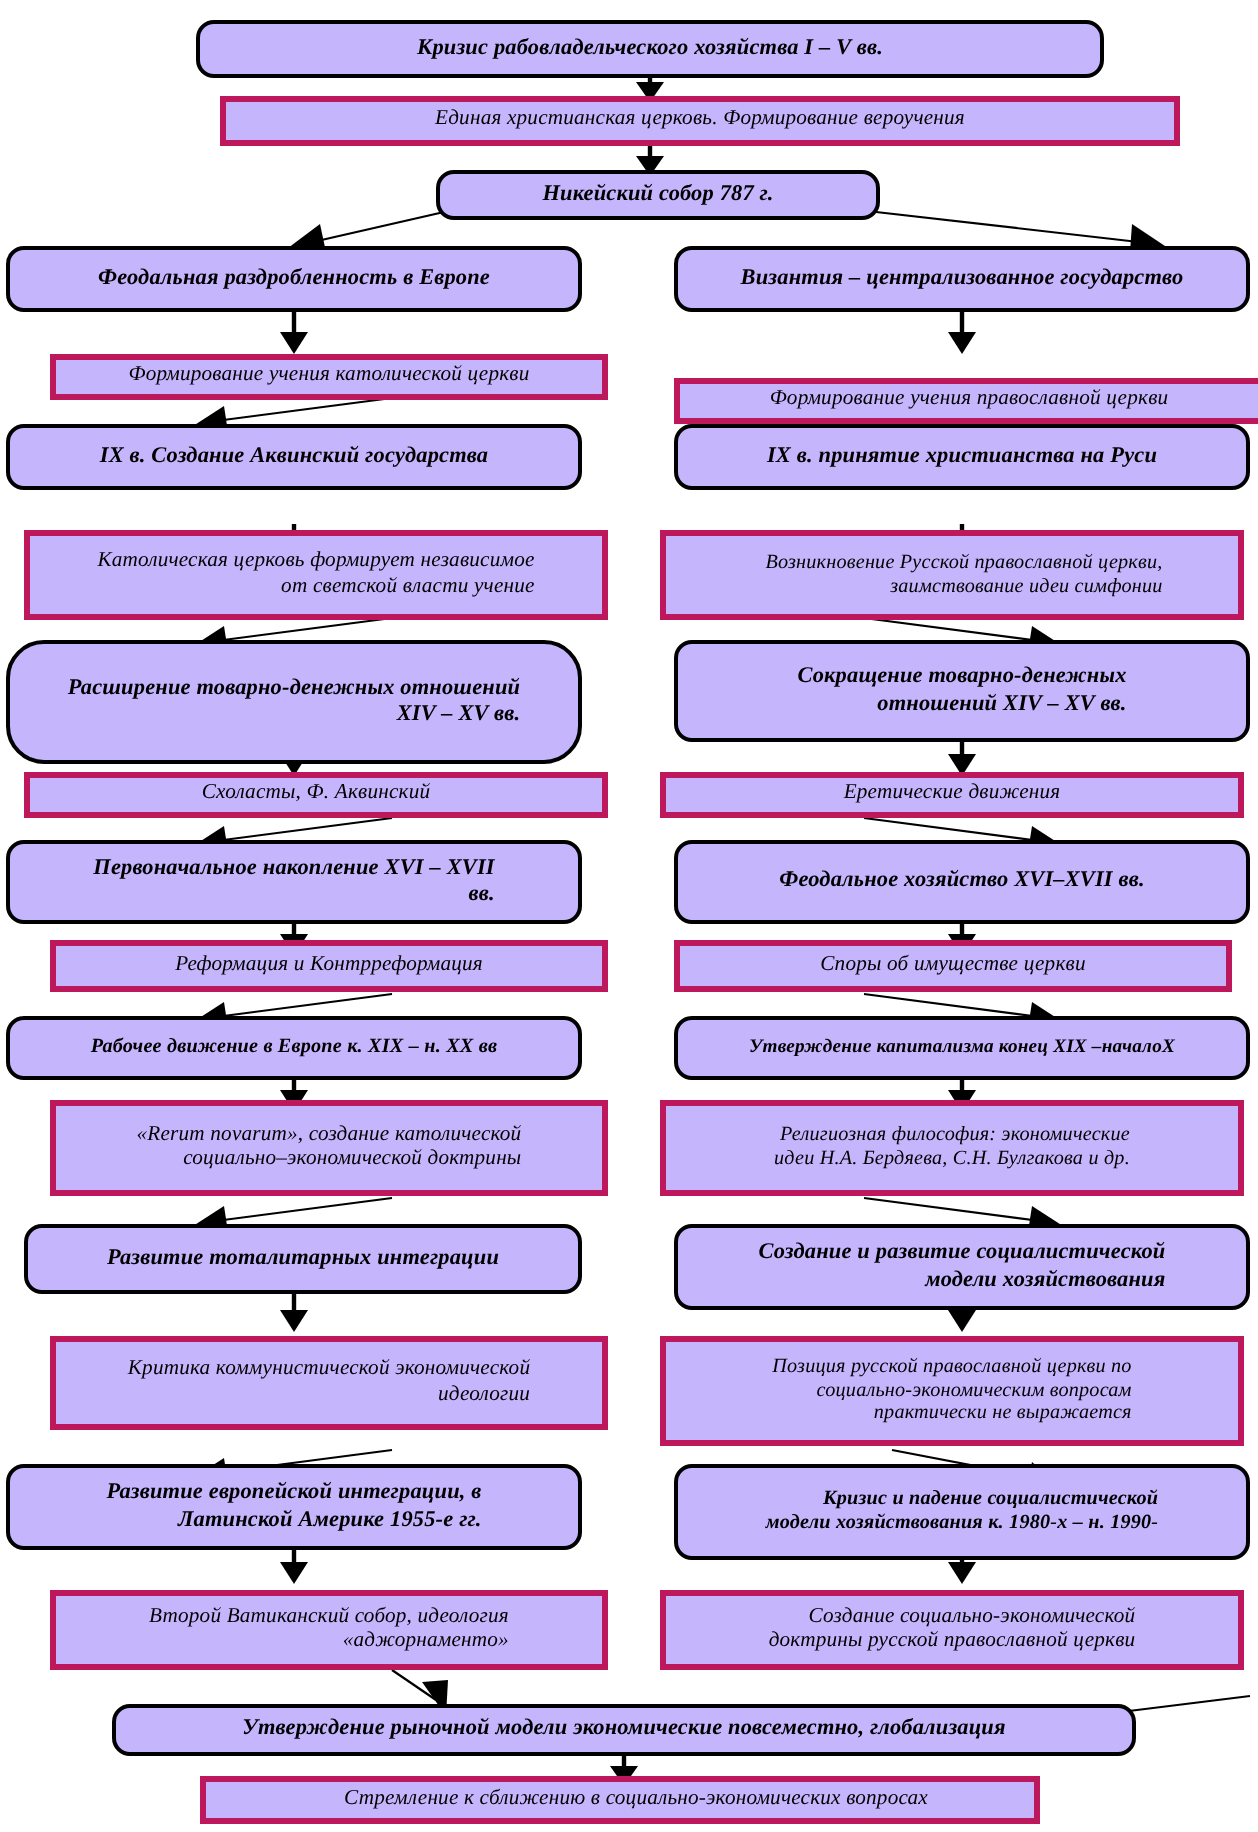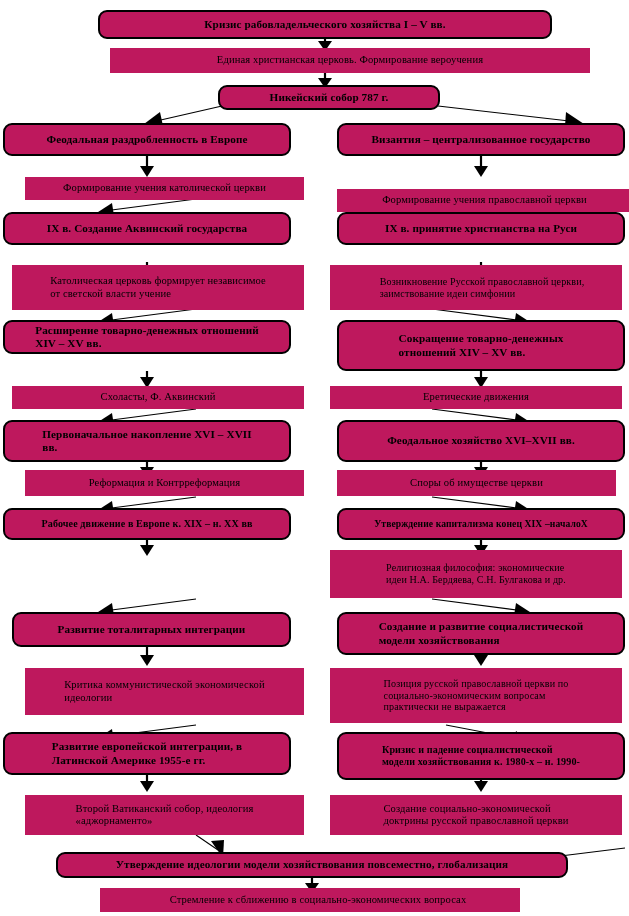--- a/index.html
+++ b/index.html
@@ -14,28 +14,29 @@
     background: #ffffff;
     overflow: hidden;
     font-family: "Liberation Serif", "DejaVu Serif", serif;
   }
   .node {
     position: absolute;
     box-sizing: border-box;
     display: flex;
     align-items: center;
     justify-content: center;
-    text-align: left;
+    text-align: right;
     color: #000000;
-    background: #be185d;
+    background: #c4b5fd;
     line-height: 1.18;
     letter-spacing: 0.1px;
     padding: 1px 4px;
     overflow: hidden;
     white-space: pre-line;
+    font-style: italic;
   }
   
   .node.bold {
     border: 2px solid #000000;
     border-radius: 9px;
     font-weight: bold;
     font-size: 11.2px;
   }
   
   .node.plain {
@@ -174,32 +175,34 @@
 
   <div class="node bold" style="left:3px; top:123px; width:288px; height:33px;">Феодальная раздробленность в Европе</div>
 
   <div class="node plain" style="left:25px; top:177px; width:279px; height:23px;">Формирование учения католической церкви</div>
 
   <div class="node bold" style="left:3px; top:212px; width:288px; height:33px;">IX в. Создание Аквинский государства</div>
 
   <div class="node plain" style="left:12px; top:265px; width:292px; height:45px;">Католическая церковь формирует независимое
 от светской власти учение</div>
 
-  <div class="node bold" style="left:3px; top:320px; width:288px; height:34px;">Расширение товарно-денежных отношений
+  <div class="node bold" style="left:3px; top:320px; width:288px; height:62px;border-radius:19px;">Расширение товарно-денежных отношений
 XIV – XV вв.</div>
 
   <div class="node plain" style="left:12px; top:386px; width:292px; height:23px;">Схоласты, Ф. Аквинский</div>
 
   <div class="node bold" style="left:3px; top:420px; width:288px; height:42px;">Первоначальное накопление XVI – XVII
 вв.</div>
 
   <div class="node plain" style="left:25px; top:470px; width:279px; height:26px;">Реформация и Контрреформация</div>
 
   <div class="node bold fs-small" style="left:3px; top:508px; width:288px; height:32px;">Рабочее движение в Европе к. XIX – н. XX вв</div>
 
+  <div class="node plain" style="left:25px; top:550px; width:279px; height:48px;">«Rerum novarum», создание католической
+социально–экономической доктрины</div>
 
   <div class="node bold" style="left:12px; top:612px; width:279px; height:35px;">Развитие тоталитарных интеграции</div>
 
   <div class="node plain" style="left:25px; top:668px; width:279px; height:47px;">Критика коммунистической экономической
 идеологии</div>
 
   <div class="node bold" style="left:3px; top:732px; width:288px; height:43px;">Развитие европейской интеграции, в
 Латинской Америке 1955-е гг.</div>
 
   <div class="node plain" style="left:25px; top:795px; width:279px; height:40px;">Второй Ватиканский собор, идеология
@@ -234,17 +237,17 @@
   <div class="node plain fs-small" style="left:330px; top:668px; width:292px; height:55px;">Позиция русской православной церкви по
 социально-экономическим вопросам
 практически не выражается</div>
 
   <div class="node bold fs-small" style="left:337px; top:732px; width:288px; height:48px;">Кризис и падение социалистической
 модели хозяйствования к. 1980-х – н. 1990-</div>
 
   <div class="node plain" style="left:330px; top:795px; width:292px; height:40px;">Создание социально-экономической
 доктрины русской православной церкви</div>
 
-  <div class="node bold" style="left:56px; top:852px; width:512px; height:26px;">Утверждение идеологии модели хозяйствования повсеместно, глобализация</div>
+  <div class="node bold" style="left:56px; top:852px; width:512px; height:26px;">Утверждение рыночной модели экономические повсеместно, глобализация</div>
 
   <div class="node plain" style="left:100px; top:888px; width:420px; height:24px;padding-left:20px;">Стремление к сближению в социально-экономических вопросах</div>
 
 </div>
 
 </body></html>

